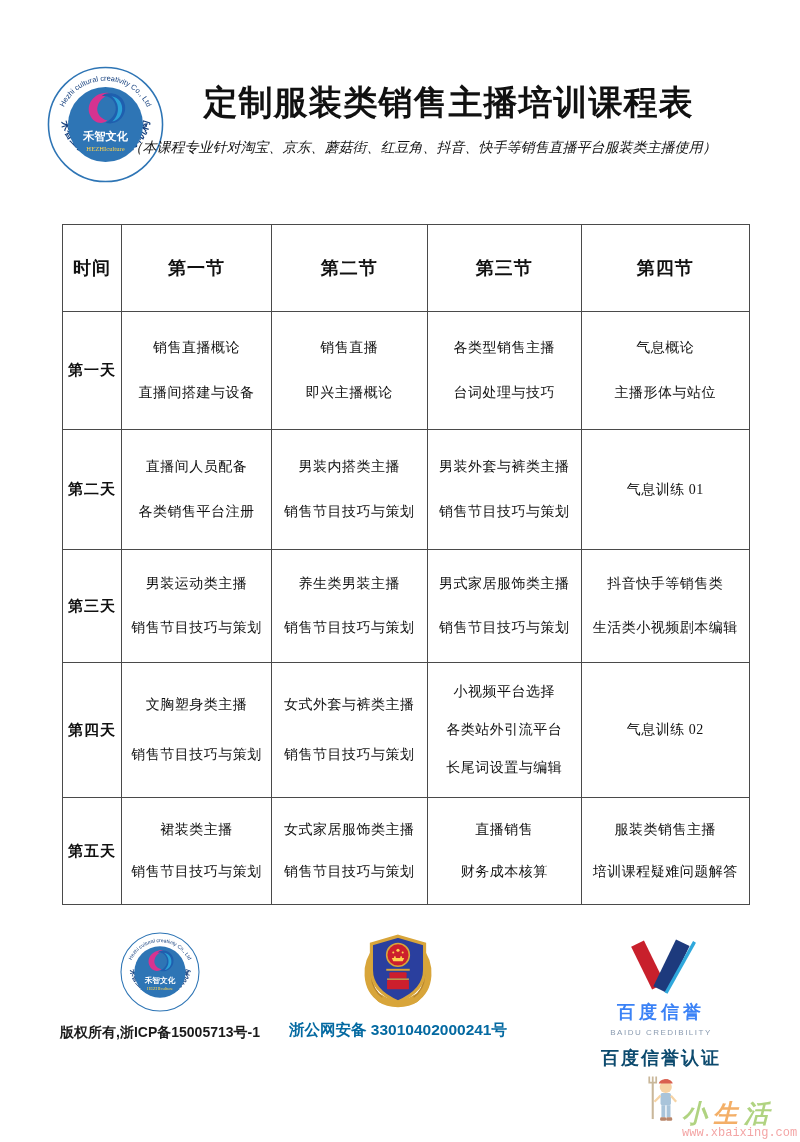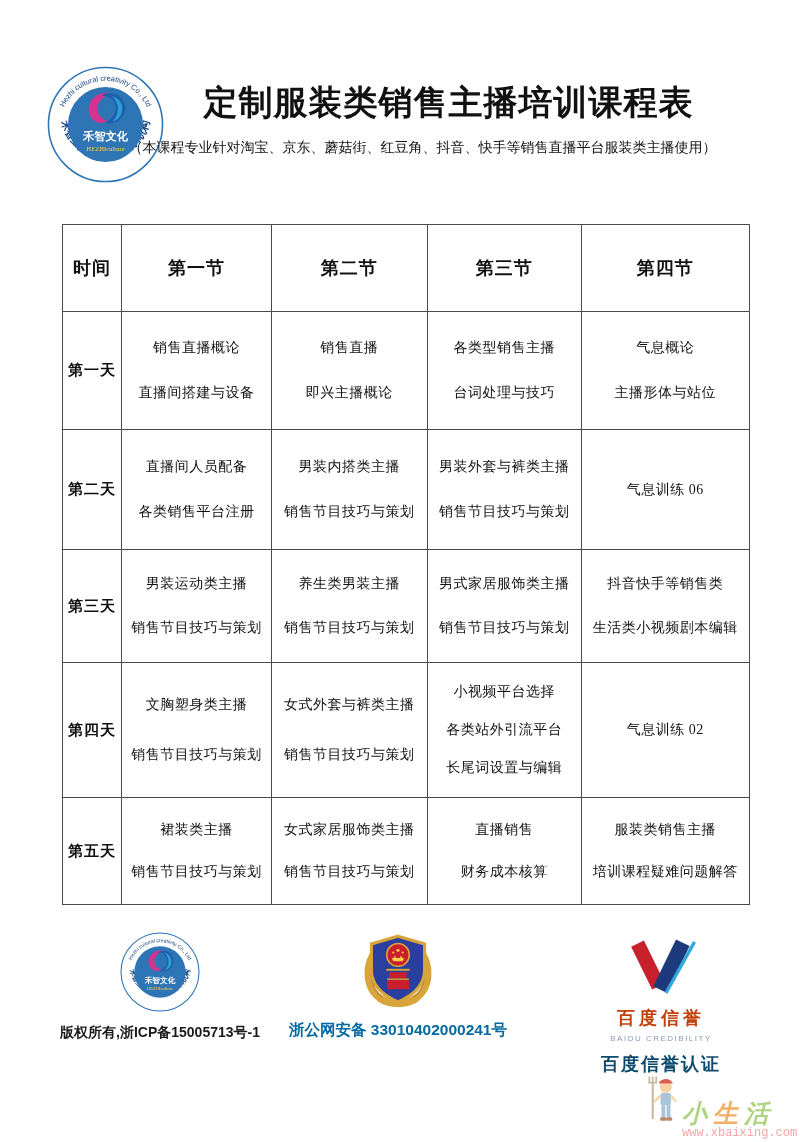--- a/index.html
+++ b/index.html
@@ -8,21 +8,21 @@
     font-family:"Liberation Serif","DejaVu Serif",serif;color:#111;
   }
   
   .logo-badge-header{position:absolute;left:47px;top:66px;width:117px;height:117px;}
   .doc-title{
     position:absolute;left:152px;right:55px;top:80px;text-align:center;
     font-size:34px;font-weight:bold;letter-spacing:1px;white-space:nowrap;
   }
   .doc-subtitle{
     position:absolute;left:90px;right:45px;top:139px;text-align:center;
-    font-size:14px;letter-spacing:0px;white-space:nowrap;
+    font-size:14px;letter-spacing:0px;white-space:nowrap;font-style:italic;
   }
   
   .course-table{
     position:absolute;left:62px;top:224px;width:688px;
     border-collapse:collapse;table-layout:fixed;border-radius:25px;
   }
   .course-table th,.course-table td{border:1px solid #4a4a4a;padding:0;font-weight:normal;}
   .cell{
     display:flex;flex-direction:column;justify-content:space-evenly;align-items:center;
     height:var(--rh);
@@ -37,22 +37,22 @@
   .fg-right{left:582px;top:936px;width:158px;}
   .copyright-text{
     margin-top:12px;font-family:"Liberation Sans","DejaVu Sans",sans-serif;
     font-size:14px;font-weight:600;color:#1a1a1a;white-space:nowrap;
   }
   .police-text{
     margin-top:8px;font-family:"Liberation Sans","DejaVu Sans",sans-serif;
     font-size:15.5px;font-weight:bold;color:#0369a1;white-space:nowrap;
   }
   .baidu-brand{
-    margin-top:8px;font-family:"Liberation Sans","DejaVu Sans",sans-serif;
-    font-size:18px;color:#c2410c;letter-spacing:4px;font-weight:600;white-space:nowrap;
+    margin-top:2px;font-family:"Liberation Sans","DejaVu Sans",sans-serif;
+    font-size:18px;color:#3b82f6;letter-spacing:4px;font-weight:600;white-space:nowrap;
   }
   .baidu-brand-en{
     font-family:"Liberation Sans","DejaVu Sans",sans-serif;
     font-size:8px;color:#8a9bb0;letter-spacing:1.5px;margin-top:4px;white-space:nowrap;
   }
   .baidu-label{
     margin-top:9px;font-family:"Liberation Sans","DejaVu Sans",sans-serif;
     font-size:18px;color:#0c4a6e;letter-spacing:2px;font-weight:600;white-space:nowrap;
   }
   
@@ -188,21 +188,21 @@
       </div>
           </td>
       <td>
             <div class="cell">
         <div class="line">男装外套与裤类主播</div>
         <div class="line">销售节目技巧与策划</div>
       </div>
           </td>
       <td>
             <div class="cell">
-        <div class="line">气息训练 06</div>
+        <div class="line">气息训练 01</div>
       </div>
           </td>
     </tr>
 
     <tr style="--rh:112px">
       <td>
             <div class="cell">
               <span class="day">第三天</span>
             </div>
           </td>

